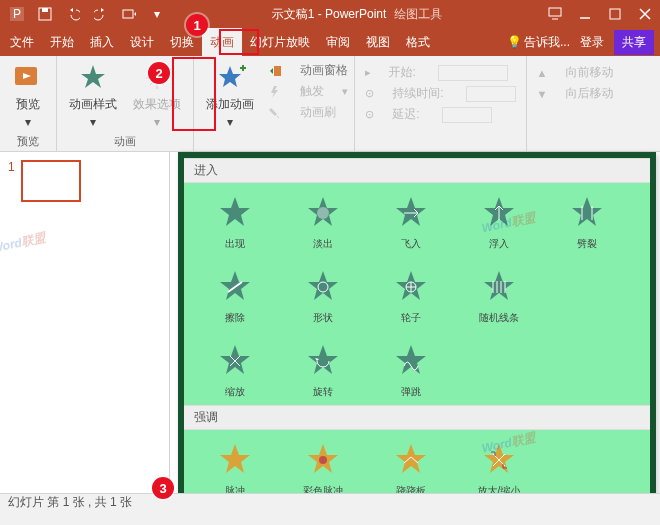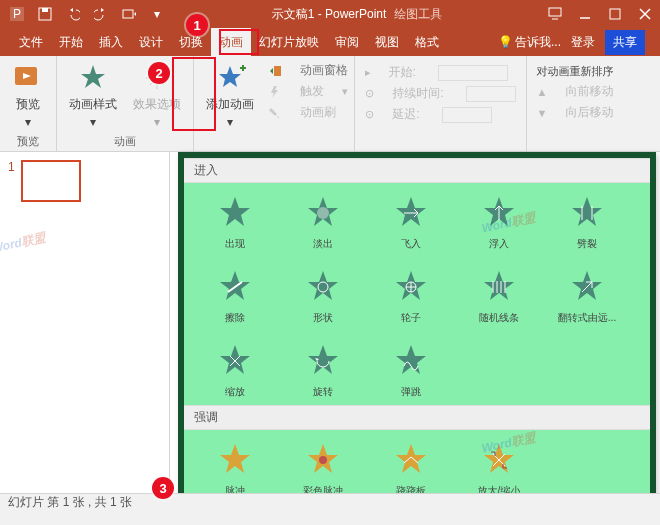--- a/index.html
+++ b/index.html
@@ -4,21 +4,21 @@
 <style>
 *{box-sizing:border-box;margin:0;padding:0;font-family:"Microsoft YaHei",sans-serif;font-size:12px}
 body{width:660px;height:525px;background:#fff;overflow:hidden;position:relative}
 .titlebar{height:28px;background:#b7472a;display:flex;align-items:center;color:#fff}
 .qat{display:flex;align-items:center;gap:2px;padding:0 4px}
 .qat-btn{width:26px;height:24px;display:flex;align-items:center;justify-content:center;color:#fff}
 .title-center{flex:1;text-align:center;color:#fff;font-size:12px;display:flex;align-items:center;justify-content:center;gap:8px}
 .title-sec{color:#f0d0c8}
 .winbtns{display:flex}
 .winbtn{width:30px;height:28px;display:flex;align-items:center;justify-content:center;color:#fff}
-.menubar{height:28px;background:#b7472a;display:flex;align-items:center;color:#fff;padding:0 11px}
+.menubar{height:28px;background:#b7472a;display:flex;align-items:center;color:#fff;padding:0 2px}
 .menu-item{padding:0 8px;height:28px;display:flex;align-items:center;color:#fff;cursor:pointer}
 .menu-item.active{background:#f1f1f1;color:#b7472a}
 .menu-right{margin-left:auto;display:flex;align-items:center;gap:4px;padding-right:4px}
 .menu-r{color:#fff;padding:0 6px}
 .ribbon{height:96px;background:#f1f1f1;border-bottom:1px solid #d4d4d4;display:flex}
 .rgroup{border-right:1px solid #d4d4d4;padding:4px 6px 2px;display:flex;flex-direction:column}
 .rgroup-body{flex:1;display:flex;align-items:flex-start;gap:4px}
 .rgroup-label{text-align:center;color:#666;font-size:11px;padding-top:2px}
 .bigbtn{display:flex;flex-direction:column;align-items:center;justify-content:center;padding:2px 6px;gap:2px;color:#444}
 .bigbtn .ico{width:32px;height:32px;display:flex;align-items:center;justify-content:center}
@@ -115,21 +115,21 @@
   <div class="menu-item">设计</div>
   <div class="menu-item">切换</div>
   <div class="menu-item active">动画</div>
   <div class="menu-item">幻灯片放映</div>
   <div class="menu-item">审阅</div>
   <div class="menu-item">视图</div>
   <div class="menu-item">格式</div>
   <div class="menu-right">
     <span style="display:flex;align-items:center;gap:2px">💡<span>告诉我...</span></span>
     <span class="menu-r">登录</span>
-    <span class="menu-r" style="background:#1d4ed8;padding:4px 8px"><span>共享</span></span>
+    <span class="menu-r" style="background:#6d28d9;padding:4px 8px"><span>共享</span></span>
   </div>
 </div>
 
 <div class="ribbon">
   <div class="rgroup">
     <div class="rgroup-body">
       <div class="bigbtn">
         <div class="ico">
             <svg width="30" height="30">
               <rect x="2" y="4" width="22" height="18" fill="#d97f3a" rx="2"></rect>
@@ -210,21 +210,20 @@
         <div class="smallrow disabled">▸ <span>开始:</span><span style="display:inline-block;width:70px;border:1px solid #ddd;margin-left:4px;height:16px"></span></div>
         <div class="smallrow disabled">⊙ <span>持续时间:</span><span style="display:inline-block;width:50px;border:1px solid #ddd;margin-left:4px;height:16px"></span></div>
         <div class="smallrow disabled">⊙ <span>延迟:</span><span style="display:inline-block;width:50px;border:1px solid #ddd;margin-left:4px;height:16px"></span></div>
       </div>
     </div>
     <div class="rgroup-label">&nbsp;</div>
   </div>
   <div class="rgroup" style="border-right:none">
     <div class="rgroup-body">
       <div style="display:flex;flex-direction:column;padding:2px 4px">
-        <div class="smallrow" style="color:#444">对动画重新排序</div>
         <div class="smallrow disabled">▲ <span>向前移动</span></div>
         <div class="smallrow disabled">▼ <span>向后移动</span></div>
       </div>
     </div>
     <div class="rgroup-label">&nbsp;</div>
   </div>
 </div>
 
 <div class="left-pane">
   <div class="thumb-wrap">
@@ -313,29 +312,20 @@
       <div class="gitem">
         <div class="gico">
           <svg width="38" height="38">
             <path d="M19 3l4 11h11l-9 7 3 11-9-7-9 7 3-11-9-7h11z" fill="#4a8a78"></path>
             <g stroke="#fff">
               <path d="M13 13v12M17 13v12M21 13v12M25 13v12"></path>
             </g>
           </svg>
         </div>
         <div class="glabel">随机线条</div>
-      </div>
-      <div class="gitem">
-        <div class="gico">
-          <svg width="38" height="38">
-            <path d="M19 3l4 11h11l-9 7 3 11-9-7-9 7 3-11-9-7h11z" fill="#4a8a78"></path>
-            <path d="M24 14l-10 10M24 14v6M24 14h-6" stroke="#fff" fill="none"></path>
-          </svg>
-        </div>
-        <div class="glabel">翻转式由远...</div>
       </div>
     </div>
   <div class="grow" id="row3">
       <div class="gitem">
         <div class="gico">
           <svg width="38" height="38">
             <path d="M19 3l4 11h11l-9 7 3 11-9-7-9 7 3-11-9-7h11z" fill="#4a8a78"></path>
             <path d="M14 14l10 10M24 14l-10 10" stroke="#fff"></path>
           </svg>
         </div>

